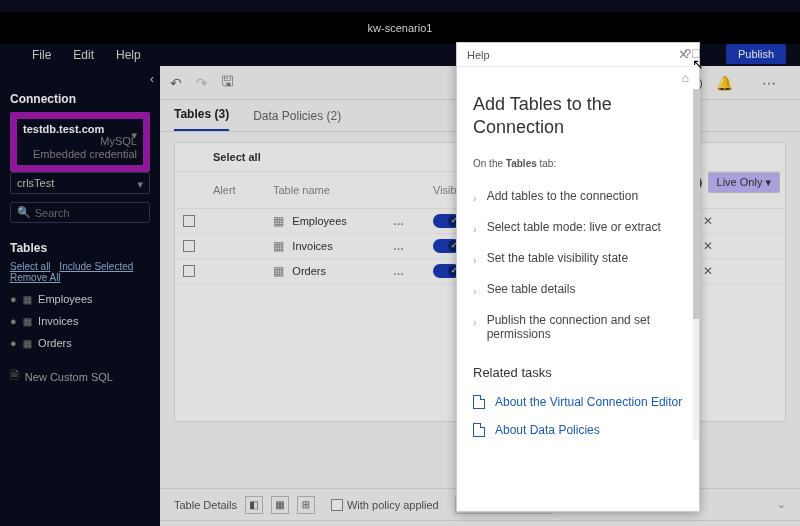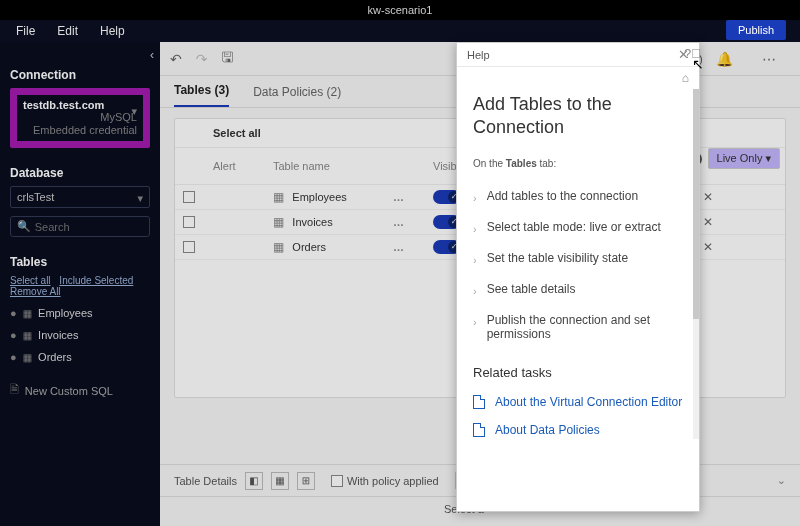--- a/index.html
+++ b/index.html
@@ -1,18 +1,18 @@
 <!DOCTYPE html>
 <html><head>
 <meta charset="utf-8">
 <style>
 * { box-sizing: border-box; margin: 0; padding: 0; font-family: -apple-system, BlinkMacSystemFont, "Segoe UI", Arial, sans-serif; }
 body { width: 800px; height: 526px; background: #0a0d1e; overflow: hidden; position: relative; }
-.titlebar { height: 20px; background: #000; color: #ccc; font-size: 11px; display: flex; align-items: center; justify-content: center; }
-.menubar { height: 22px; background: #0a0d1e; display: flex; align-items: center; padding-left: 16px; position: relative; }
+.titlebar { height: 32px; background: #000; color: #ccc; font-size: 11px; display: flex; align-items: center; justify-content: center; margin-top: 12px; }
+.menubar { height: 22px; background: #0a0d1e; display: flex; align-items: center; padding-left: 32px; position: relative; }
 .menubar span { color: #ddd; font-size: 12px; margin-right: 22px; cursor: pointer; }
 .publish-btn { position: absolute; right: 14px; top: 0; background: #1a3bb8; color: #fff; font-size: 11px; padding: 4px 12px; border-radius: 2px; cursor: pointer; border:none; }
 .main { display: flex; height: 484px; }
 .sidebar { width: 160px; background: #0a0d1e; color: #ccc; font-size: 11px; padding: 8px 10px; position: relative; }
 .sidebar-collapse { position: absolute; right: 6px; top: 6px; color: #ccc; font-size: 12px; cursor: pointer; }
 .side-label { font-size: 12px; font-weight: 600; color: #fff; margin-top: 18px; margin-bottom: 6px; }
 .conn-box { background: #0a0d1e; border: 7px solid #a21caf; border-radius: 2px; padding: 4px 6px; position: relative; }
 .conn-name { font-size: 11px; color: #fff; font-weight: 600; }
 .conn-sub { font-size: 11px; color: #888; line-height: 1.2; text-align: right; }
 .conn-chev { position: absolute; right: 6px; top: 10px; color: #888; }
@@ -92,21 +92,20 @@
 <div class="main">
   <div class="sidebar">
     <div class="sidebar-collapse">‹</div>
     <div class="side-label">Connection</div>
     <div class="conn-box">
       <div class="conn-name">testdb.test.com</div>
       <div class="conn-sub">MySQL</div>
       <div class="conn-sub">Embedded credential</div>
       <div class="conn-chev">▾</div>
     </div>
-    <div class="side-label">Database</div>
     <div class="db-select">
       <span>crlsTest</span>
       <span class="chev">▾</span>
     </div>
     <div class="search-box">
       <span class="icn">🔍</span>
       <input placeholder="Search" style="">
     </div>
     <div class="side-label">Tables</div>
     <div class="table-actions">

